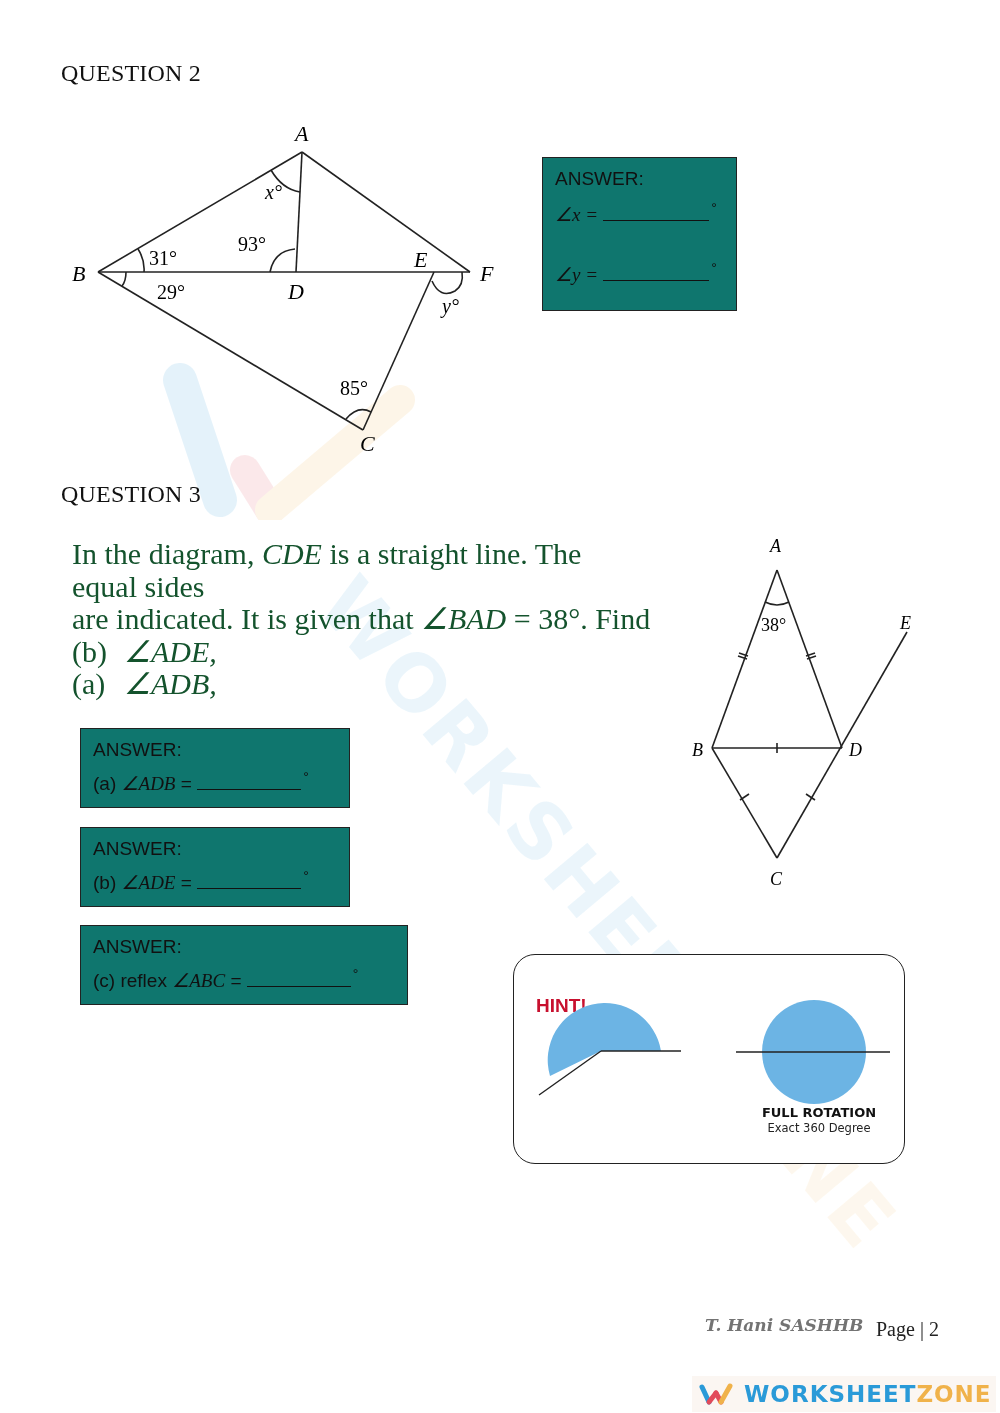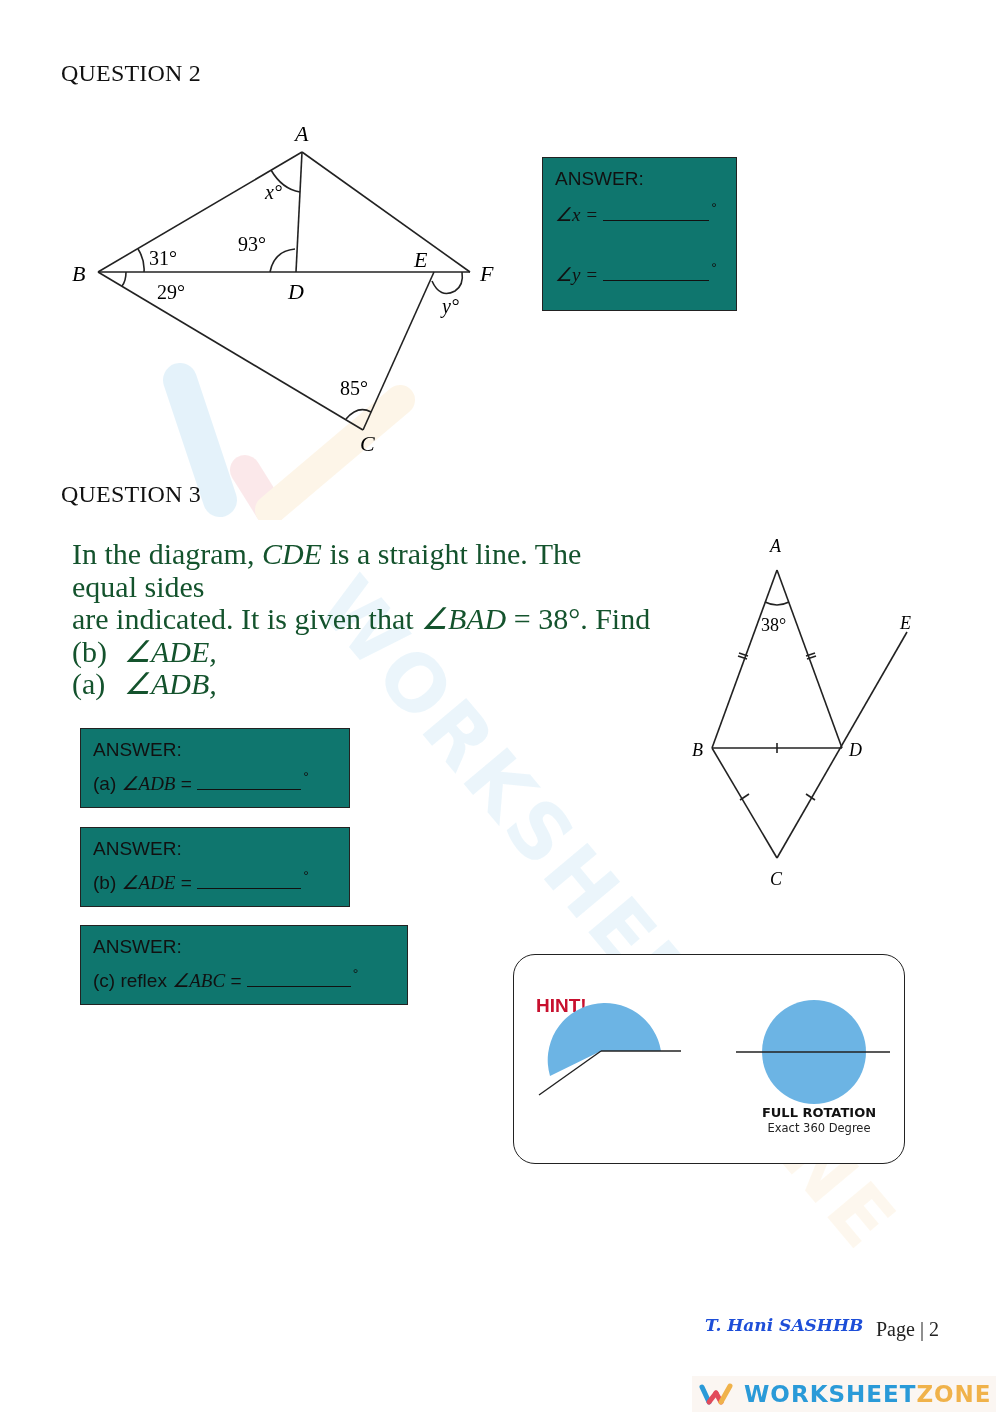--- a/index.html
+++ b/index.html
@@ -26,21 +26,21 @@
   .prob .opt { display: block; }
   .prob .opt .k { display: inline-block; width: 52px; }
   .hint-box {
     position: absolute; left: 513px; top: 954px; width: 390px; height: 208px;
     border: 1.8px solid #222; border-radius: 22px; background: #fff;
   }
   .hint-title { position: absolute; left: 22px; top: 20px; font-family: "Liberation Sans", sans-serif; font-weight: bold; font-size: 19px; color: #c8102e; margin-top: 20px; }
   .hint-cap { position: absolute; font-family: "DejaVu Sans", sans-serif; text-align: center; }
   .hint-cap .h { font-weight: bold; font-size: 13px; color: #111; }
   .hint-cap .s { font-size: 11.5px; color: #222; line-height: 16px; }
-  .footer-author { position: absolute; left: 705px; top: 1315px; font-family: "DejaVu Serif", serif; font-weight: bold; font-style: italic; font-size: 17px; color: #1d4ed8; }
+  .footer-author { position: absolute; left: 705px; top: 1315px; font-family: "DejaVu Serif", serif; font-weight: bold; font-style: italic; font-size: 17px; color: #737373; }
   .footer-page { position: absolute; left: 876px; top: 1318px; font-family: Liberation Serif, serif; font-size: 20px; color: #222; }
   .brand { position: absolute; left: 692px; top: 1376px; height: 36px; display: flex; align-items: center; background: #fbf6f2; padding: 0 4px; }
   .brand-text { font-family: "DejaVu Sans", sans-serif; font-weight: bold; font-size: 23px; letter-spacing: 1px; }
   .watermark {
     position: absolute; left: 370px; top: 560px; transform: rotate(50deg); transform-origin: left top;
     font-family: "DejaVu Sans", sans-serif; font-weight: bold; font-size: 78px; letter-spacing: 4px; opacity: 0.09; white-space: nowrap; pointer-events: none;
   }
   svg text { font-family: "Liberation Serif", serif; }
 </style>
 </head>

